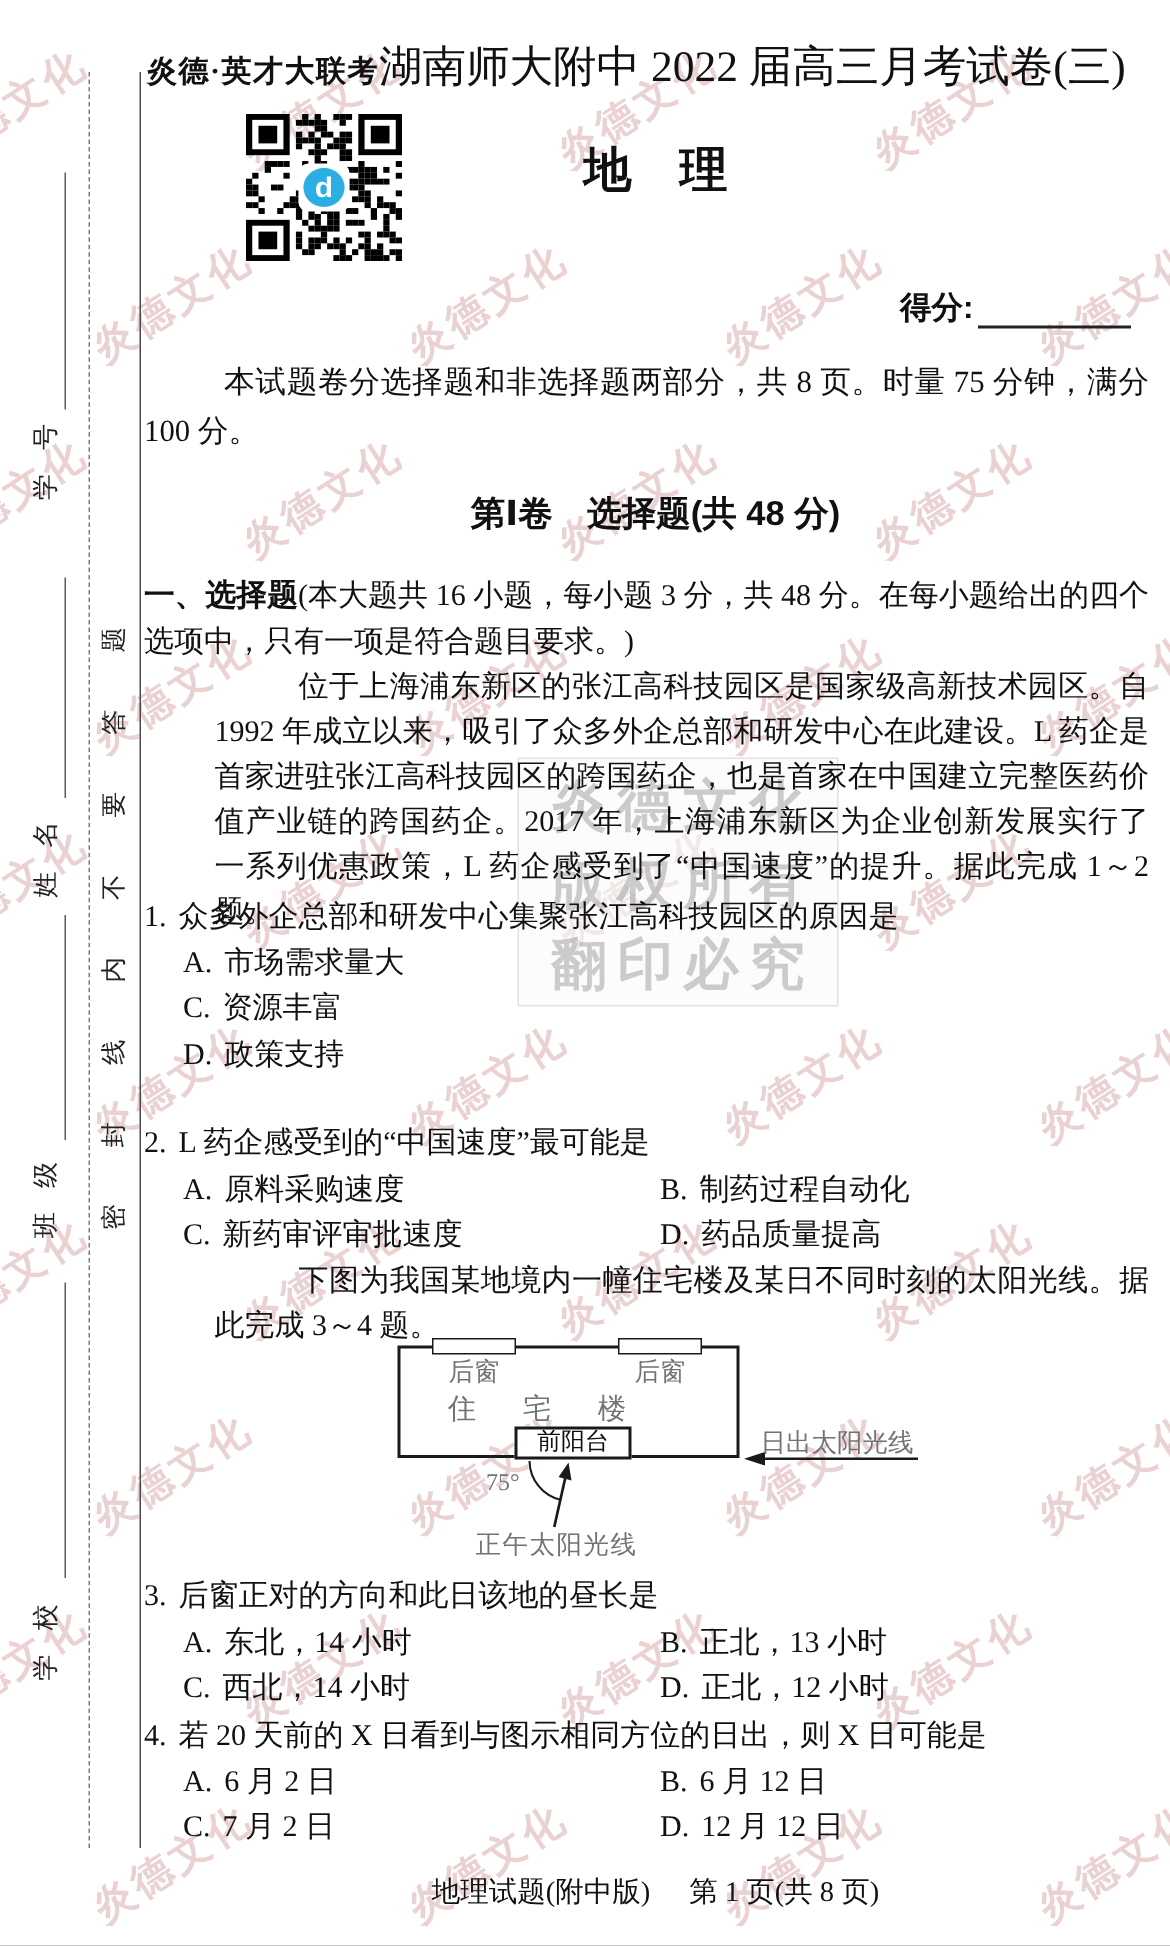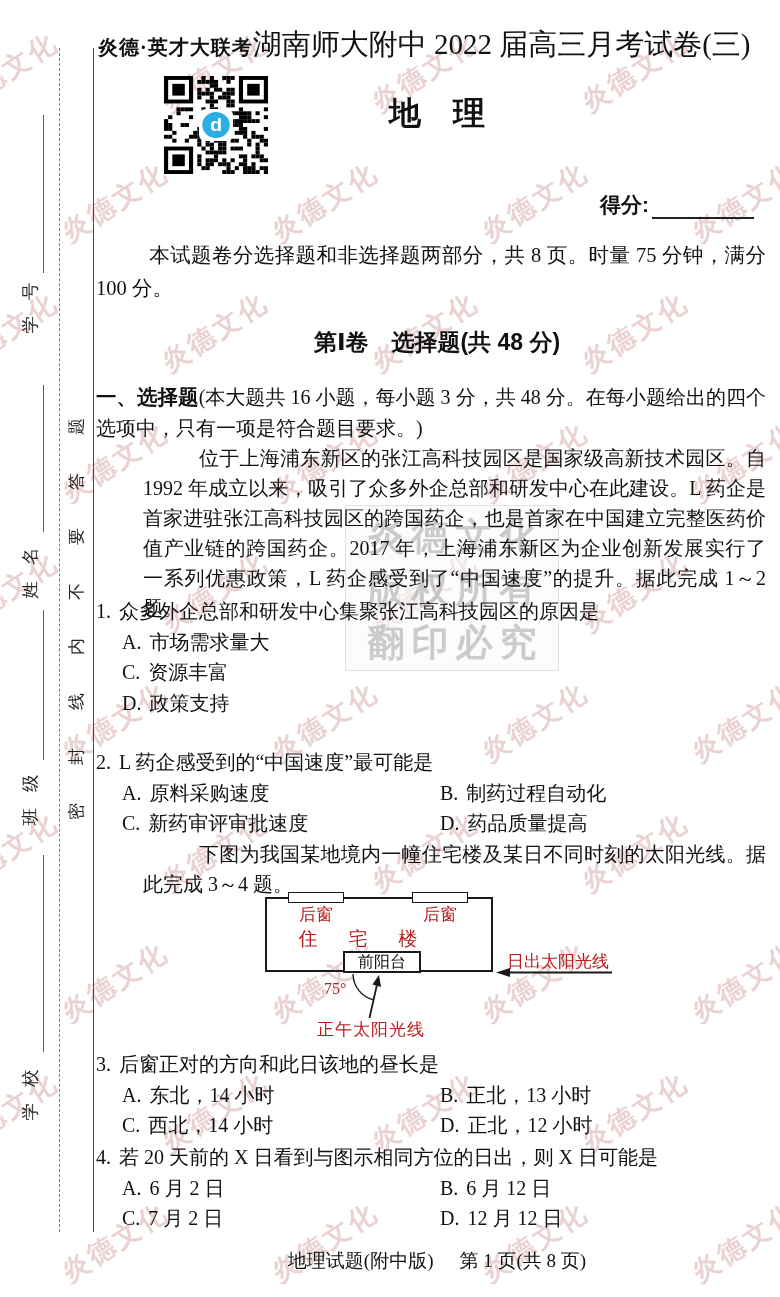--- a/index.html
+++ b/index.html
@@ -62,21 +62,21 @@
   .opts{margin-left:26px;}
   .opt-row{display:flex;}
   .opt .lab{margin-right:8px;}
   .opt.c1{width:318px;flex:0 0 318px;}
   
   .diagram{left:240px;top:890px;width:470px;height:152px;}
   .diagram .building{position:absolute;left:25px;top:7px;width:228px;height:75px;border:2px solid #1a1a1a;box-sizing:border-box;}
   .diagram .win{position:absolute;top:2px;width:56px;height:11px;background:#fff;border:1.6px solid #1a1a1a;box-sizing:border-box;}
   .diagram .win1{left:48px;}
   .diagram .win2{left:172px;}
-  .diagram .dlabel{position:absolute;font-size:17px;color:#b91c1c;white-space:nowrap;}
+  .diagram .dlabel{position:absolute;font-size:17px;color:#737373;white-space:nowrap;}
   .diagram .rw1{left:46px;top:13px;width:60px;text-align:center;}
   .diagram .rw2{left:170px;top:13px;width:60px;text-align:center;}
   .diagram .blab{left:25px;top:36px;width:192px;text-align:center;font-size:19px;letter-spacing:6px;}
   .diagram .balcony{
     position:absolute;left:103px;top:61px;width:78px;height:22px;background:#fff;
     border:2px solid #1a1a1a;box-sizing:border-box;text-align:center;
     font-size:16px;line-height:18px;z-index:3;
   }
   .diagram svg{position:absolute;left:0;top:0;}
   .diagram .sunrise-lab{left:267px;top:60px;}

